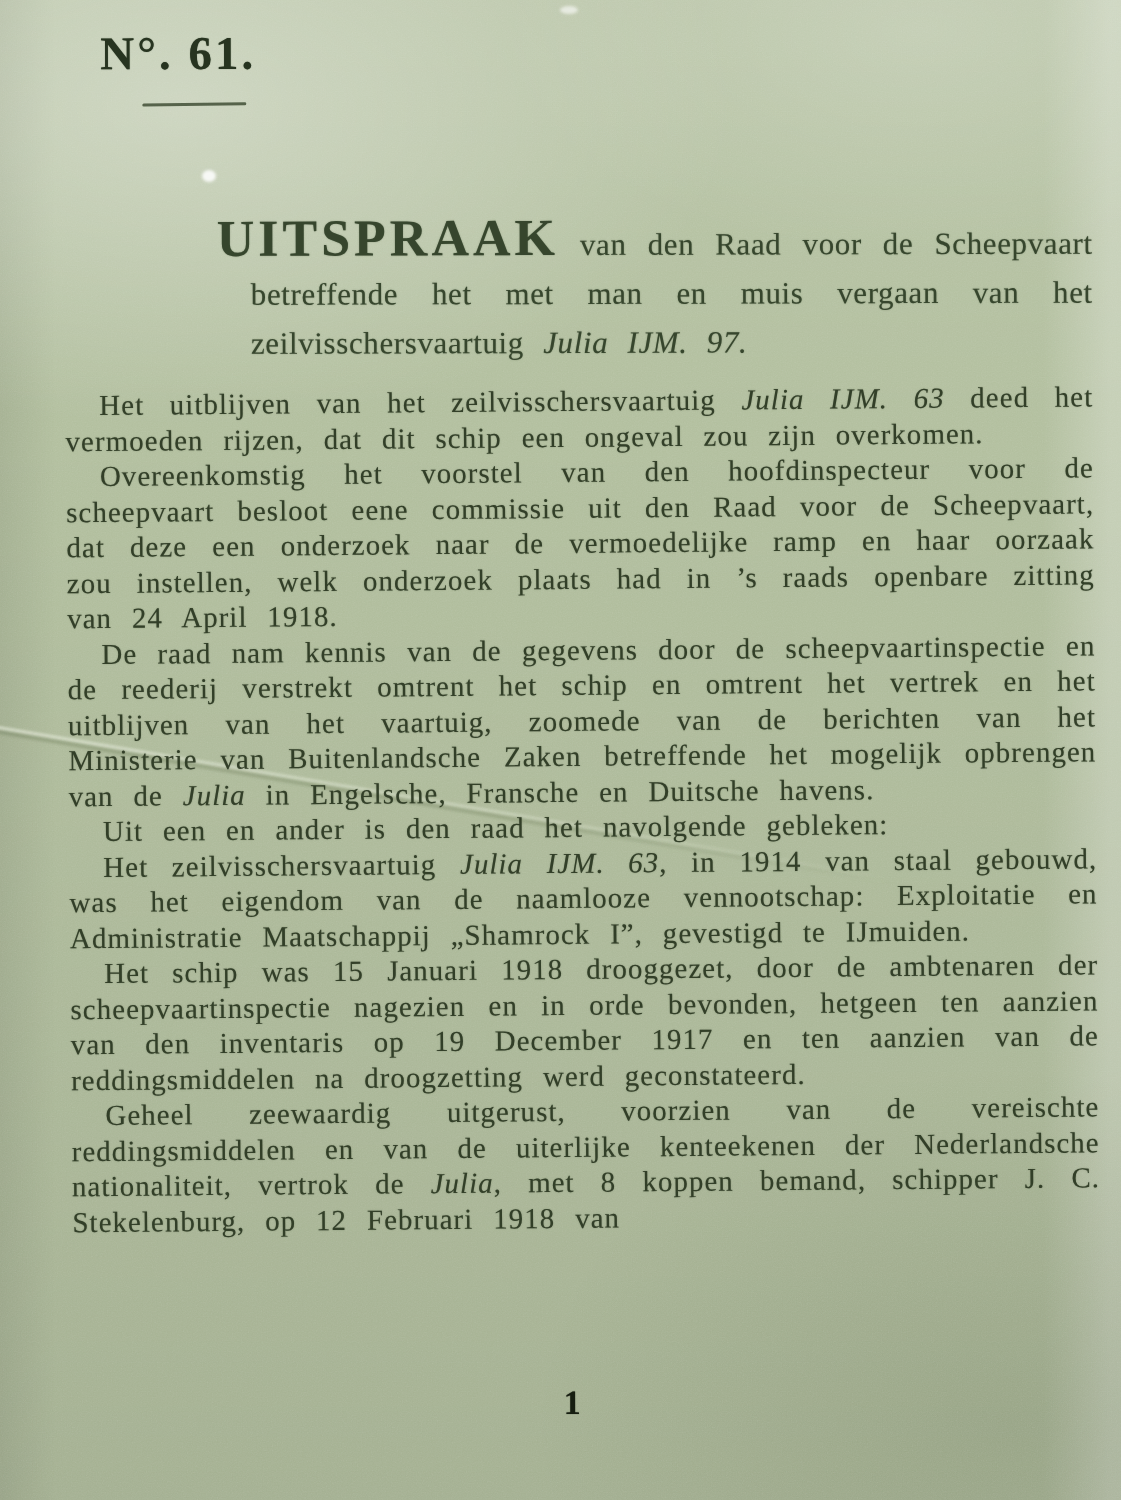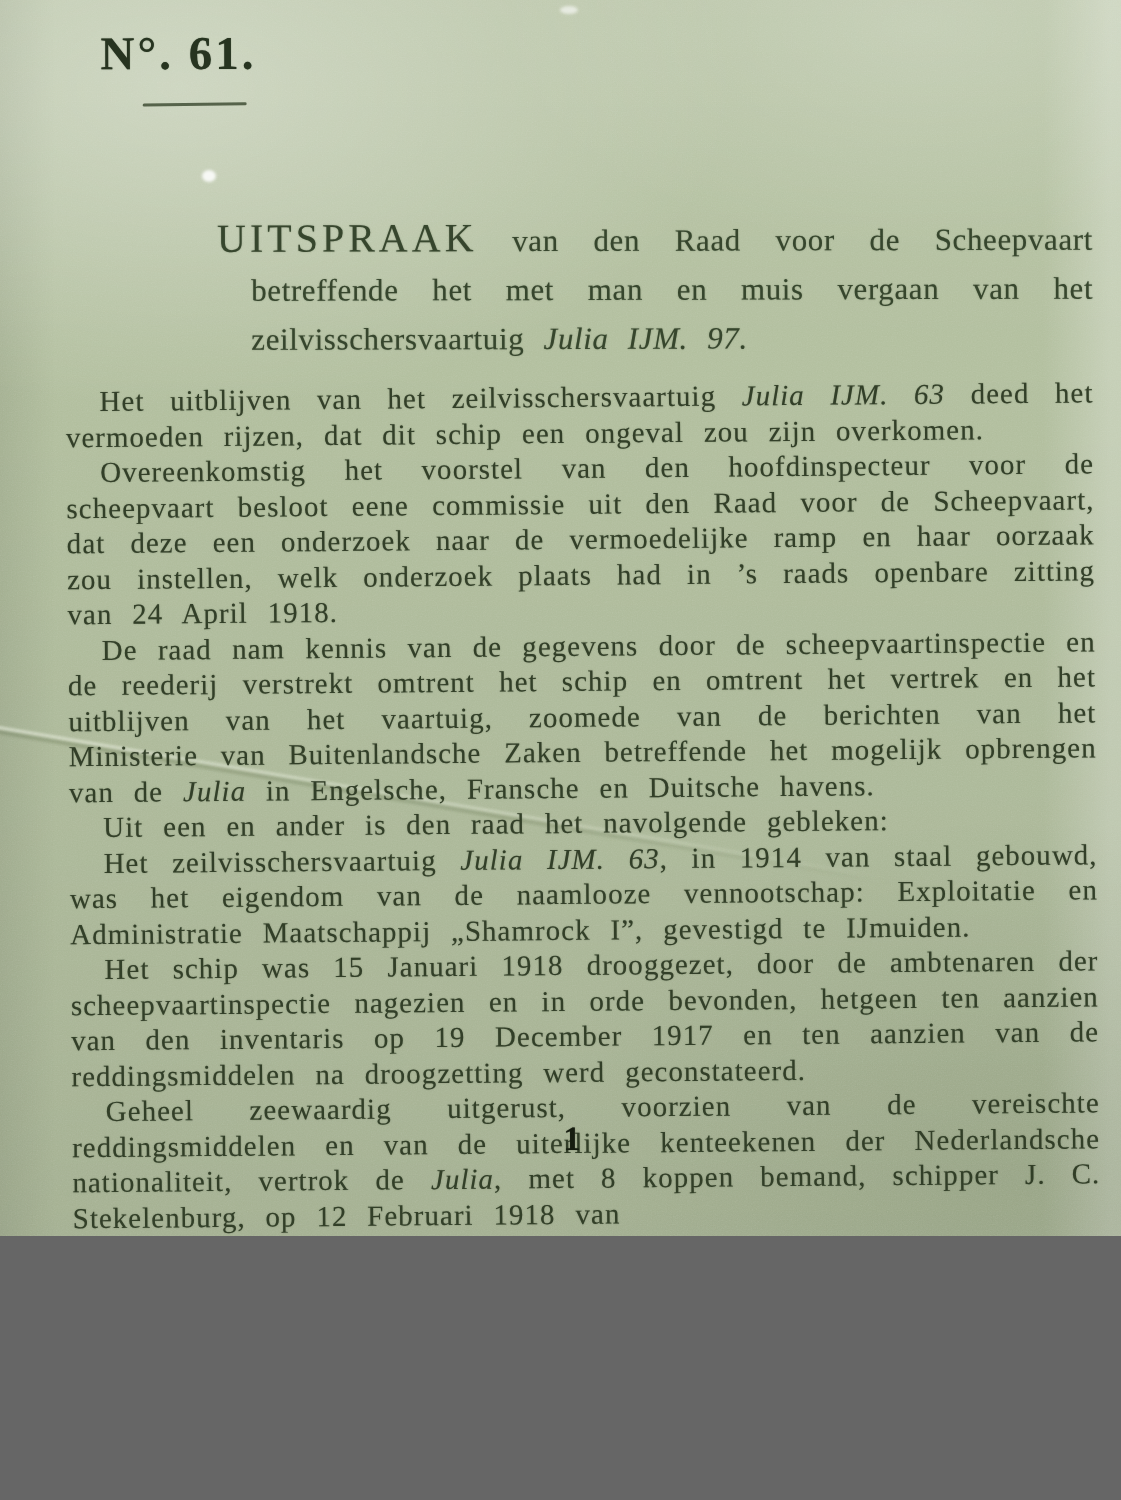--- a/index.html
+++ b/index.html
@@ -1,18 +1,18 @@
 <!DOCTYPE html>
 <html><head>
 <meta charset="utf-8">
 <style>
   html,body{margin:0;padding:0;background:#666;}
   .page{
     position:relative;
-    width:1121px;height:1236px;
+    width:1121px;height:1500px;
     margin:0 auto;
     overflow:hidden;
     background:#b2bf9e;
     font-family:"Liberation Serif","DejaVu Serif",serif;
   }
   
   .paper-light{
     position:absolute;inset:0;pointer-events:none;
     background:
       radial-gradient(ellipse 900px 520px at 16% 7%, rgba(255,255,255,0.30), rgba(255,255,255,0) 62%),
@@ -61,21 +61,21 @@
     border-radius:2px;transform:rotate(-0.6deg);
   }
   .doc-title{
     margin:108px 0 0 186px;width:842px;
     text-align:justify;text-indent:-34px;
     font-size:31px;line-height:49px;
     word-spacing:0.35em;letter-spacing:0.02em;
     color:rgba(48,63,39,0.90);
     text-shadow:0 0 1.3px rgba(48,63,39,0.55);
   }
-  .doc-title .lead{font-size:40px;letter-spacing:4px;}
+  .doc-title .lead{font-size:52px;letter-spacing:4px;font-weight:bold;}
   .em{font-style:italic;}
 
   .body-block{
     margin-top:20px;
     transform:rotate(-0.35deg);transform-origin:left top;
   }
   .body-block p{
     margin:0;text-indent:34px;
     text-align:justify;
     font-size:29px;line-height:35.5px;

